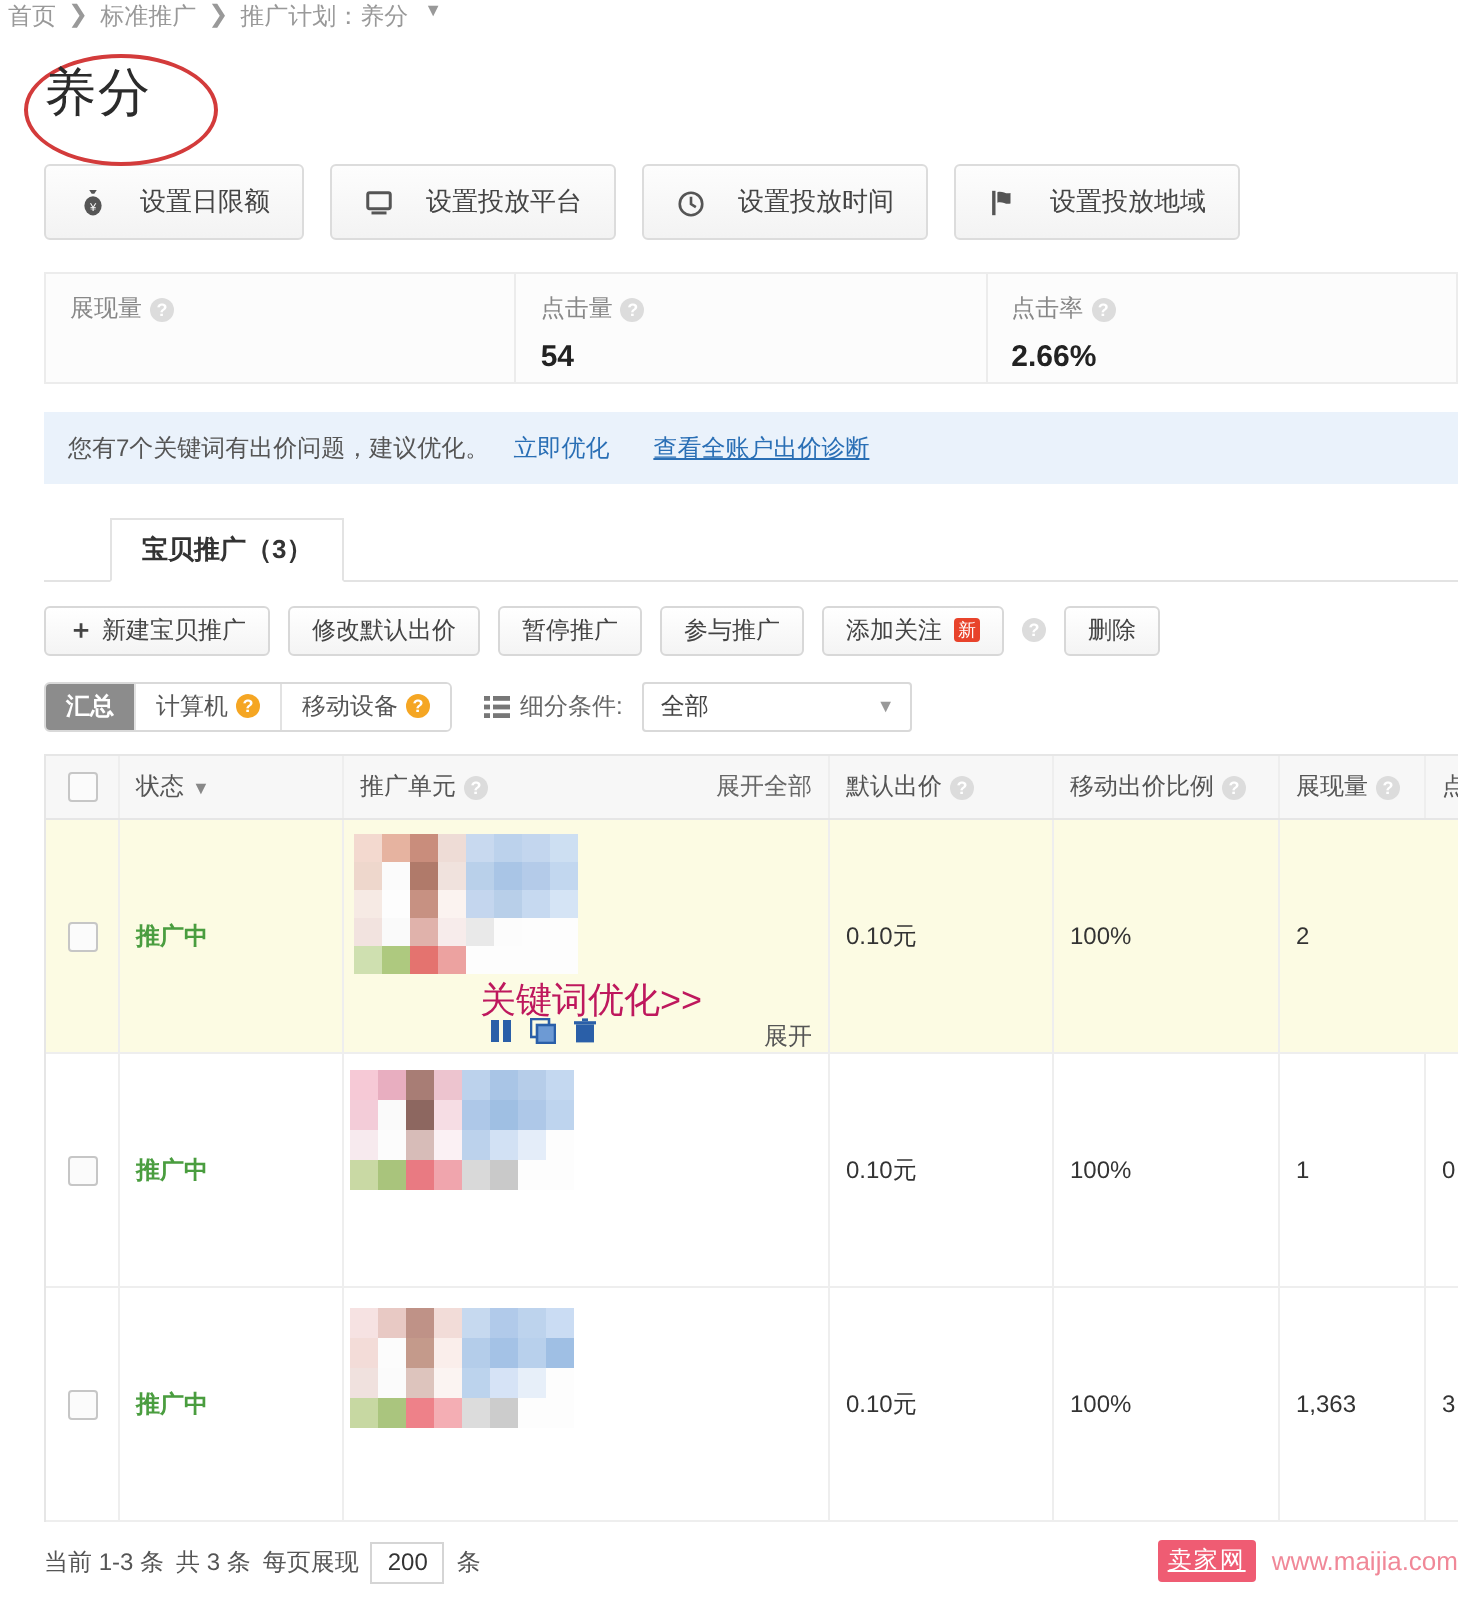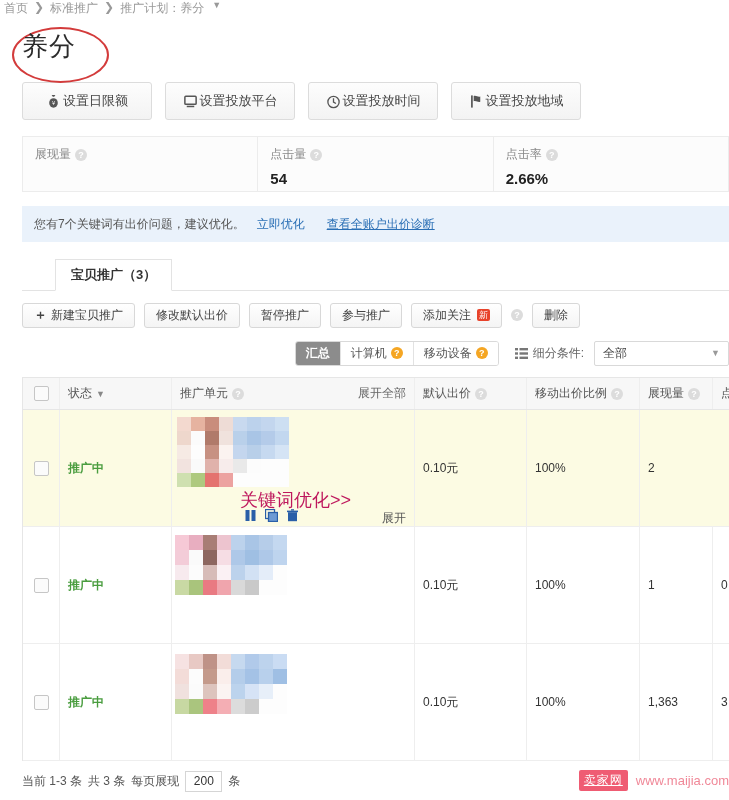--- a/index.html
+++ b/index.html
@@ -70,21 +70,21 @@
   .big-btn {
     height: 38px;
     min-width: 130px;
     padding: 0 16px;
     background: linear-gradient(#fdfdfd, #f3f3f3);
     border: 1px solid #dcdcdc;
     border-radius: 3px;
     display: flex;
     align-items: center;
     justify-content: center;
-    gap: 2px;
+    gap: 16px;
     font-size: 13px;
     color: #444;
     cursor: pointer;
     box-sizing: border-box;
   }
   .big-btn .ico { width: 15px; height: 15px; display:block; }
 
   
   .stats {
     margin: 12px 0 0 22px;
@@ -221,21 +221,20 @@
   }
 
   
   .subfilter {
     margin: 10px 0 0 22px;
     width: 707px;
     height: 28px;
     display: flex;
     align-items: center;
     gap: 0;
-    justify-content: flex-end;
   }
   .seg {
     display: flex;
     border: 1px solid #d9d9d9;
     border-radius: 3px;
     overflow: hidden;
     height: 25px;
     box-sizing: border-box;
     background: #fff;
   }

